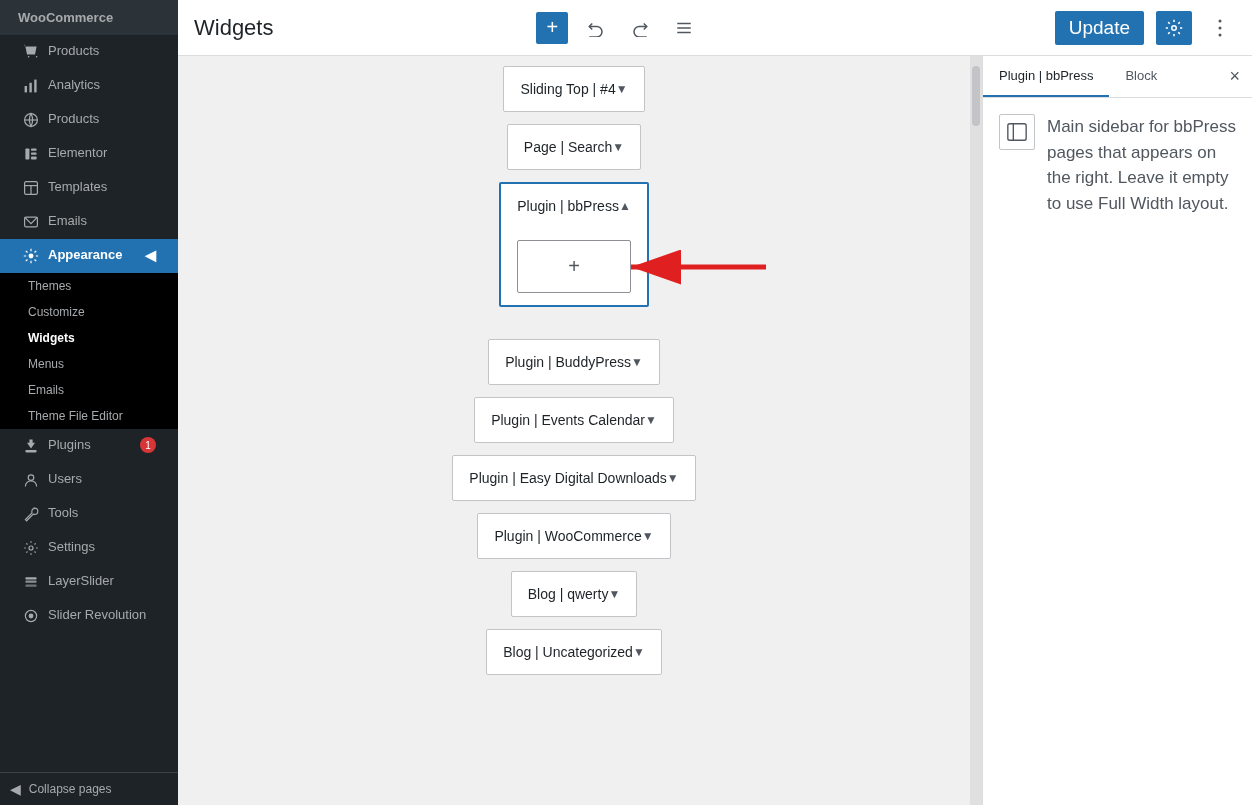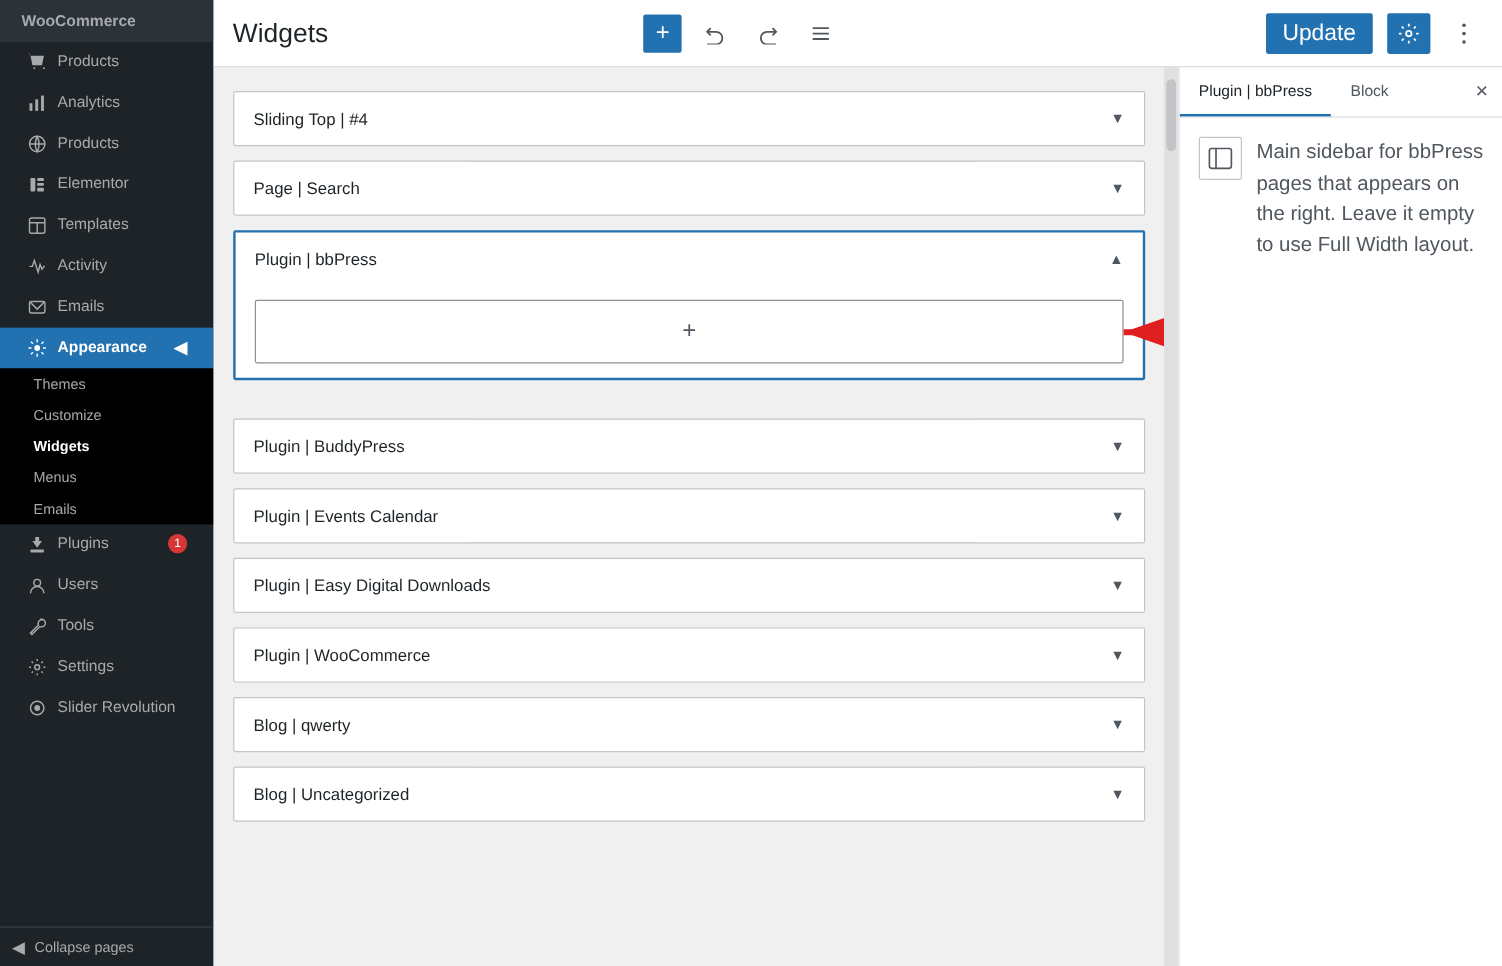--- a/index.html
+++ b/index.html
@@ -156,24 +156,25 @@
     .content-area {
       flex: 1;
       display: flex;
       overflow: hidden;
     }
 
     
     .widgets-list {
       flex: 1;
       overflow-y: auto;
-      padding: 20px 16px;
+      padding: 10px 16px;
       display: flex;
       flex-direction: column;
       gap: 12px;
+      align-items: center;
     }
 
     .widget-section {
       background: #fff;
       border: 1px solid #c3c4c7;
       border-radius: 2px;
     }
 
     .widget-header {
       display: flex;
@@ -369,28 +370,20 @@
     <span class="icon">
       <svg viewBox="0 0 20 20">
           <rect x="2" y="2" width="16" height="16" rx="2" stroke="currentColor" stroke-width="1.5" fill="none"></rect>
           <line x1="2" y1="7" x2="18" y2="7" stroke="currentColor" stroke-width="1.5"></line>
           <line x1="10" y1="7" x2="10" y2="18" stroke="currentColor" stroke-width="1.5"></line>
         </svg>
     </span>
     <span>Templates</span>
   </div>
 
-  <div class="sidebar-item">
-    <span class="icon">
-      <svg viewBox="0 0 20 20">
-          <path d="M2 10h3l2-6 4 12 2-8 2 5 2-3h1" stroke="currentColor" stroke-width="1.5" fill="none"></path>
-        </svg>
-    </span>
-    <span>Activity</span>
-  </div>
 
   <div class="sidebar-item">
     <span class="icon">
       <svg viewBox="0 0 20 20">
           <rect x="2" y="4" width="16" height="12" rx="2" stroke="currentColor" stroke-width="1.5" fill="none"></rect>
           <path d="M2 4l8 8 8-8" stroke="currentColor" stroke-width="1.5" fill="none"></path>
         </svg>
     </span>
     <span>Emails</span>
   </div>
@@ -405,20 +398,21 @@
     <span>Appearance</span>
     <span style="margin-left:auto; color:#fff; font-size:14px;">◀</span>
   </div>
 
   <div class="sidebar-submenu">
     <a class="sub-item">Themes</a>
     <a class="sub-item">Customize</a>
     <a class="sub-item active">Widgets</a>
     <a class="sub-item">Menus</a>
     <a class="sub-item">Emails</a>
+    <a class="sub-item">Theme File Editor</a>
   </div>
 
   <div class="sidebar-item">
     <span class="icon">
       <svg viewBox="0 0 20 20">
           <path d="M8 2h4v4h3l-5 7-5-7h3V2z" fill="currentColor"></path>
           <rect x="3" y="15" width="14" height="3" rx="1" fill="currentColor"></rect>
         </svg>
     </span>
     <span>Plugins</span>
@@ -447,20 +441,30 @@
   <div class="sidebar-item">
     <span class="icon">
       <svg viewBox="0 0 20 20">
           <circle cx="10" cy="10" r="2.5" stroke="currentColor" stroke-width="1.5" fill="none"></circle>
           <path d="M10 1.5v2M10 16.5v2M1.5 10h2M16.5 10h2M4.2 4.2l1.4 1.4M14.4 14.4l1.4 1.4M4.2 15.8l1.4-1.4M14.4 5.6l1.4-1.4" stroke="currentColor" stroke-width="1.5"></path>
         </svg>
     </span>
     <span>Settings</span>
   </div>
 
+  <div class="sidebar-item">
+    <span class="icon">
+      <svg viewBox="0 0 20 20">
+          <rect x="3" y="13" width="14" height="3" rx="1" fill="currentColor" opacity="0.6"></rect>
+          <rect x="3" y="8" width="14" height="3" rx="1" fill="currentColor" opacity="0.8"></rect>
+          <rect x="3" y="4" width="14" height="3" rx="1" fill="currentColor"></rect>
+        </svg>
+    </span>
+    <span>LayerSlider</span>
+  </div>
 
   <div class="sidebar-item">
     <span class="icon">
       <svg viewBox="0 0 20 20">
           <circle cx="10" cy="10" r="7" stroke="currentColor" stroke-width="1.5" fill="none"></circle>
           <circle cx="10" cy="10" r="3" fill="currentColor"></circle>
         </svg>
     </span>
     <span>Slider Revolution</span>
   </div>

